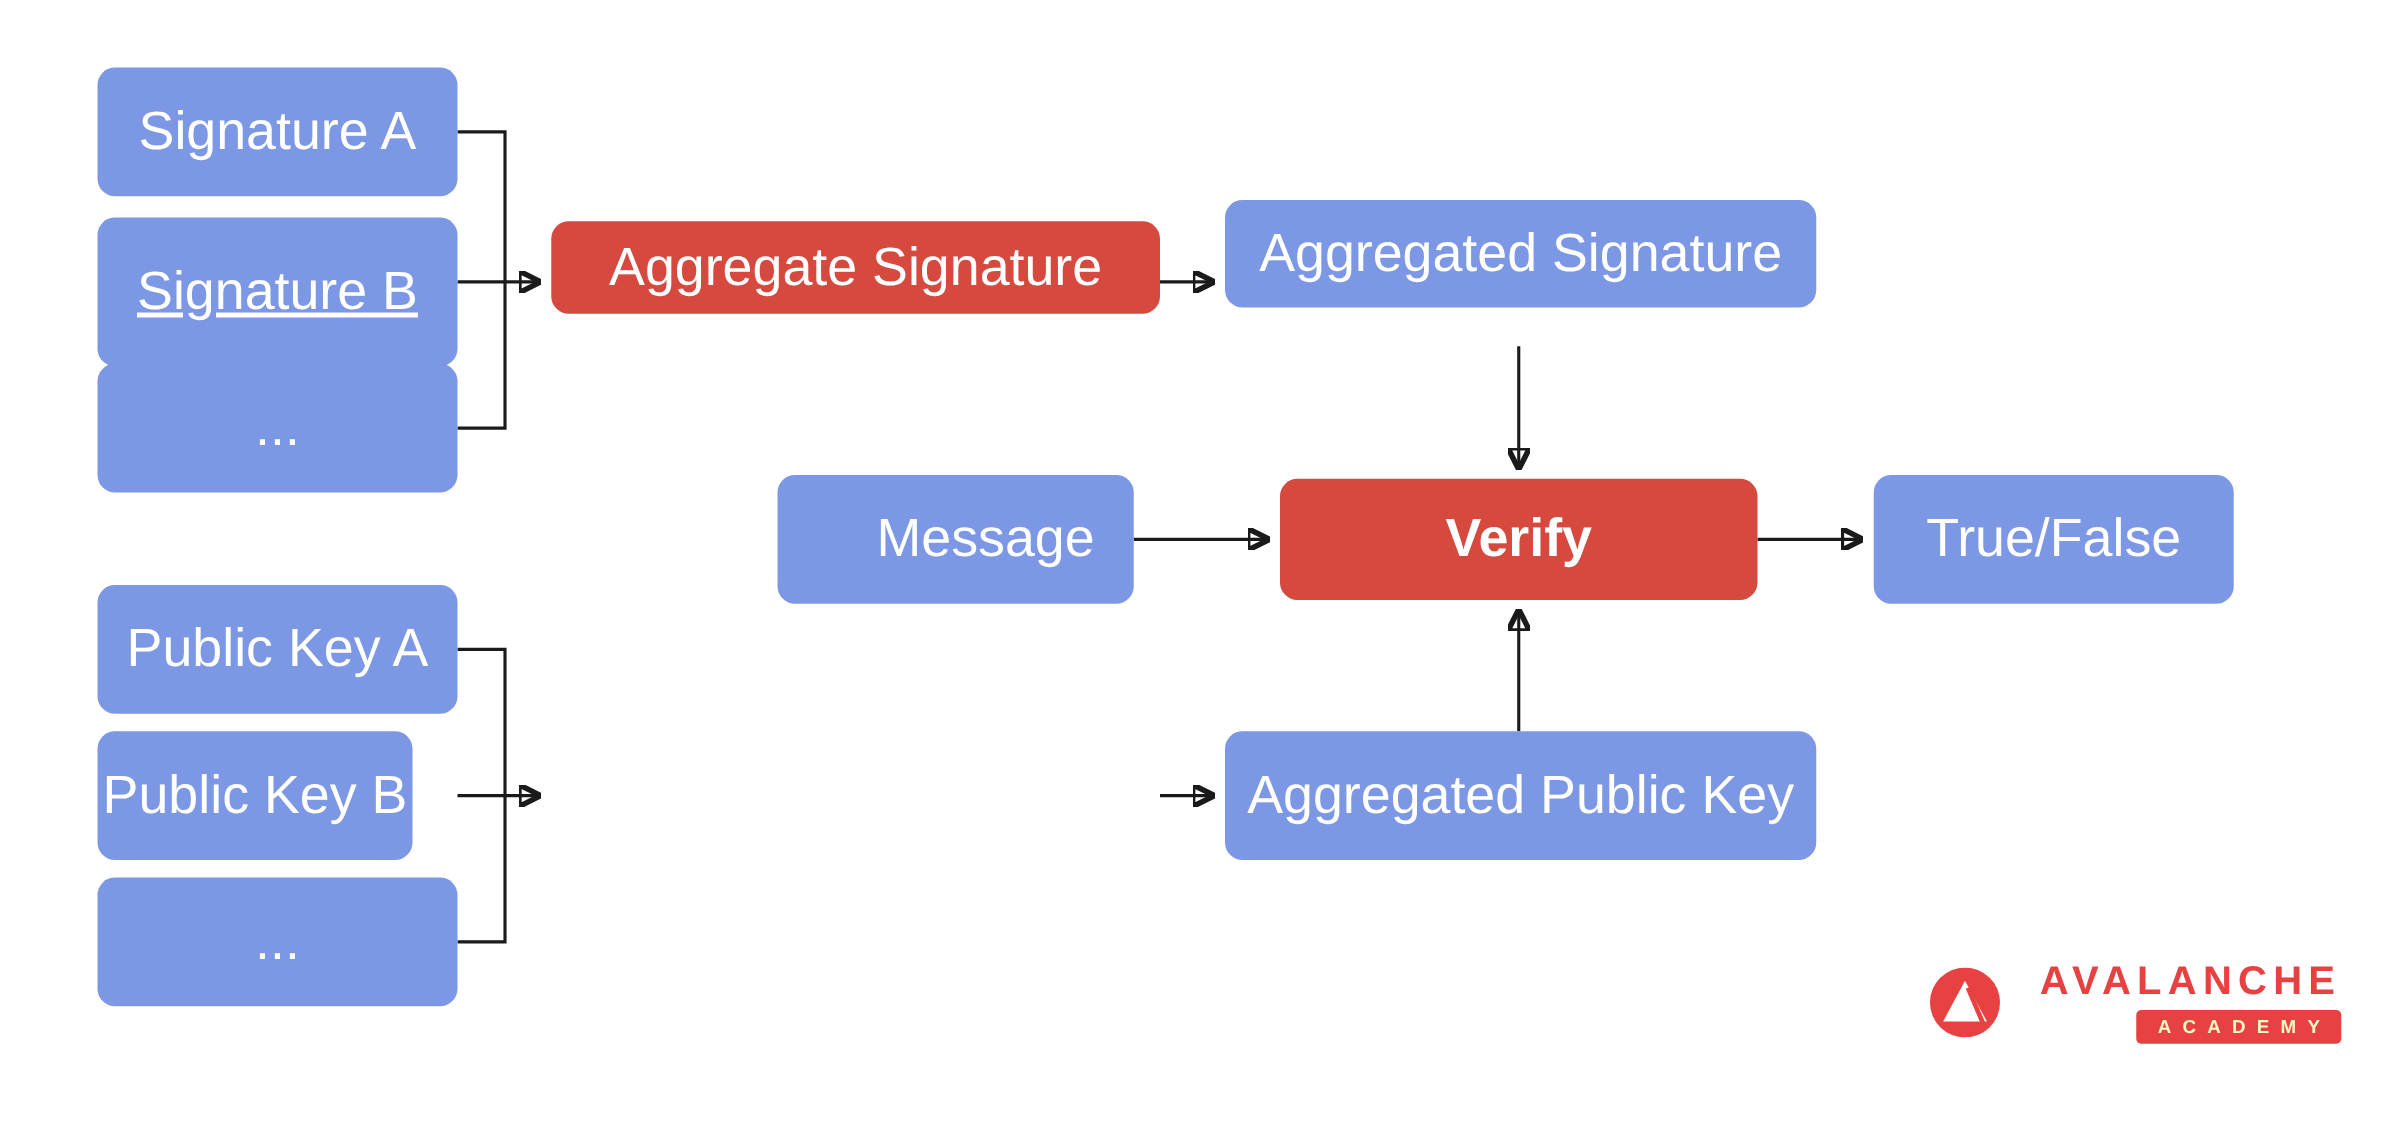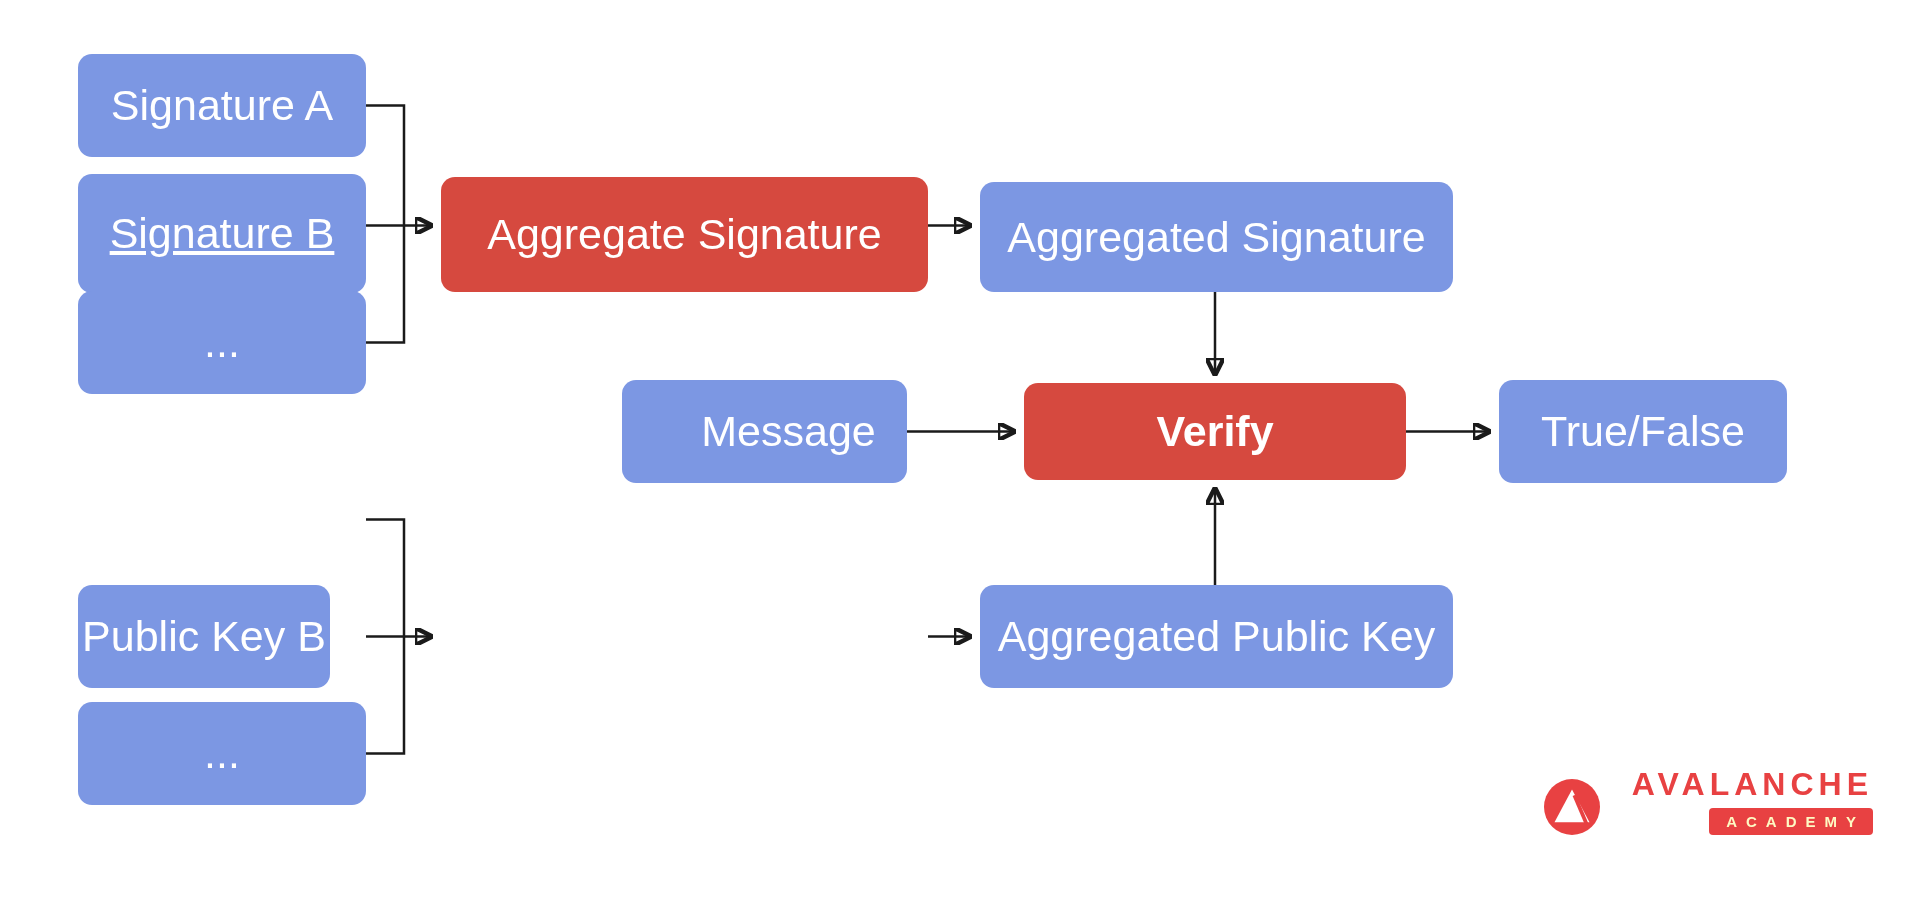--- a/index.html
+++ b/index.html
@@ -26,38 +26,38 @@
 
   
   .n-sig-a   {left:78px;  top:54px;  width:288px; height:103px;}
   .n-sig-b   {left:78px;  top:174px; width:288px; height:119px;text-decoration:underline;}
   .n-sig-dots{left:78px;  top:291px; width:288px; height:103px;}
   
   .n-pk-a    {left:78px;  top:468px; width:288px; height:103px;}
   .n-pk-b    {left:78px;  top:585px; width:252px; height:103px;}
   .n-pk-dots {left:78px;  top:702px; width:288px; height:103px;}
   
-  .n-agg-sig {left:441px; top:177px; width:487px; height:115px;}
+  .n-agg-sig {left:441px; top:177px; width:487px; height:74px;}
   .n-agg-pk  {left:441px; top:588px; width:487px; height:97px;}
   
-  .n-aggd-sig{left:980px; top:182px; width:473px; height:110px;}
+  .n-aggd-sig{left:980px; top:160px; width:473px; height:86px;}
   .n-aggd-pk {left:980px; top:585px; width:473px; height:103px;}
   
   .n-message {left:622px; top:380px; width:285px; height:103px;padding-left:48px;}
   .n-verify  {left:1024px;top:383px; width:382px; height:97px;}
   .n-result  {left:1499px;top:380px; width:288px; height:103px;}
 
   .arrows{position:absolute;left:0;top:0;width:1920px;height:904px;pointer-events:none;}
   .arrows path, .arrows line{stroke:var(--arrow,#1a1a1a);stroke-width:2.5;fill:none;}
 
   
   .logo{
     position:absolute;
     right:47px;top:768px;
-    display:flex;align-items:flex-end;gap:32px;
+    display:flex;align-items:center;gap:32px;
   }
   .logo-icon{width:56px;height:56px;flex:0 0 auto;}
   .logo-right{display:flex;flex-direction:column;align-items:flex-end;}
   .logo-brand{
     color:var(--brand-red,#e84142);
     font-weight:bold;
     font-size:32px;
     letter-spacing:5px;
     line-height:1;
   }
@@ -108,20 +108,21 @@
   <div class="node blue n-sig-b">Signature B</div>
   <div class="node blue n-sig-dots">...</div>
 
   <div class="node red  n-agg-sig">Aggregate Signature</div>
   <div class="node blue n-aggd-sig">Aggregated Signature</div>
 
   <div class="node blue n-message">Message</div>
   <div class="node red bold n-verify">Verify</div>
   <div class="node blue n-result">True/False</div>
 
+  <div class="node blue n-pk-a">Public Key A</div>
   <div class="node blue n-pk-b">Public Key B</div>
   <div class="node blue n-pk-dots">...</div>
 
   <div class="node blue n-aggd-pk">Aggregated Public Key</div>
 
   <div class="logo">
     <svg class="logo-icon" viewBox="0 0 48 48" xmlns="http://www.w3.org/2000/svg">
       <circle cx="24" cy="24" r="24" fill="#e84142"></circle>
       <polygon points="24,9 9,37 39,37" fill="#ffffff"></polygon>
       <line x1="26" y1="14" x2="36.5" y2="38.5" stroke="#e84142" stroke-width="3.2"></line>

